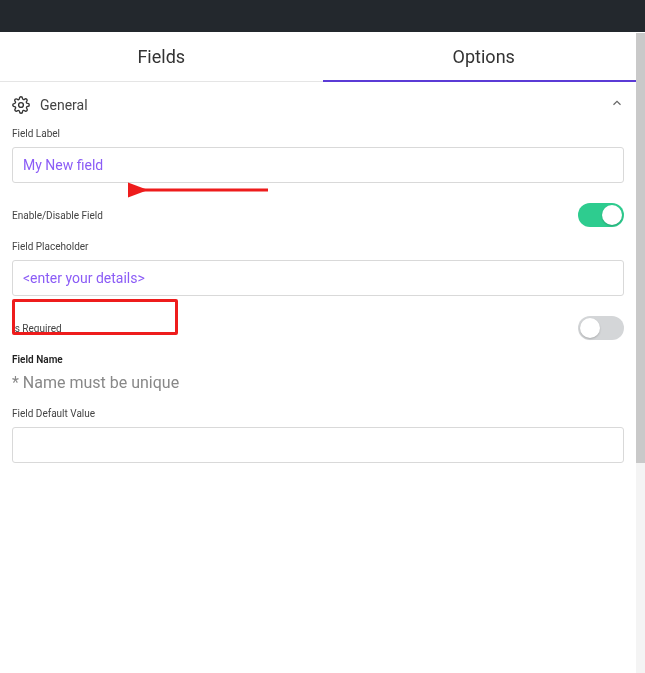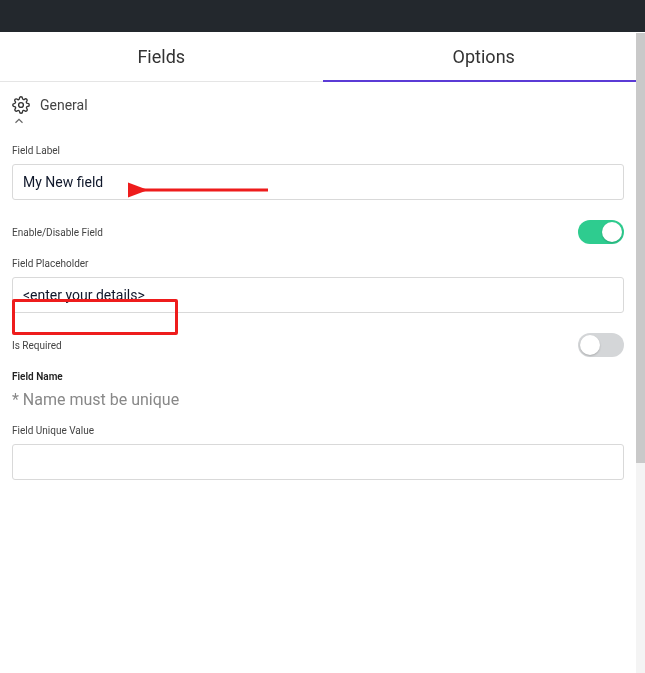--- a/index.html
+++ b/index.html
@@ -40,36 +40,35 @@
   }
   .tab.active::after {
     content:"";
     position:absolute; left:0; right:0; bottom:-1px;
     height:2px; background:#5b3bd6;
   }
   .content { padding: 0 12px 0 12px; margin-right:9px;}
   .section-header {
     display:flex; align-items:flex-start; justify-content:space-between;
     padding:14px 0 14px 0;
-    flex-direction:column;
   }
   .section-header-left { display:flex; align-items:center; gap:10px;}
   .gear { width:18px; height:18px; display:block; color:#333;}
   .section-title { color:#444; font-size:14px;}
   .chevron { width:14px; height:14px; color:#666; }
   .field-group { margin-bottom:16px; }
   .field-label { font-size:10px; color:#444; margin-bottom:8px; display:block;}
   .field-label.bold { font-weight:600; color:#222; }
   .text-input {
     width:100%;
     border:1px solid #d9d9d9;
     border-radius:3px;
     padding:9px 10px;
     font-size:14px;
-    color:#0f172a;
+    color:#8b5cf6;
     background:#fff;
     outline:none;
     font-family:inherit;
   }
   .text-input::placeholder { color:#b5b5b5; }
   .text-input.readonly { color:#b5b5b5; }
   .helper-text { font-size:16px; color:#888; margin-top:6px;}
   .toggle-row {
     display:flex; align-items:center; justify-content:space-between;
     padding: 4px 0 14px 0;
@@ -157,21 +156,21 @@
       <div class="toggle-knob"></div>
     </div>
   </div>
 
   <div class="field-group">
     <span class="field-label bold">Field Name</span>
     <div class="helper-text">* Name must be unique</div>
   </div>
 
   <div class="field-group">
-    <span class="field-label">Field Unique Value</span>
+    <span class="field-label">Field Default Value</span>
     <input type="text" class="text-input" value="" style="">
   </div>
 
 
 </div>
 
 <svg class="hl-arrow" width="150" height="28">
   <defs>
     <marker id="ah" markerWidth="10" markerHeight="10" refX="2" refY="3" orient="auto">
       <path d="M8,0 L0,3 L8,6 Z" fill="#ee1c1c"></path>

